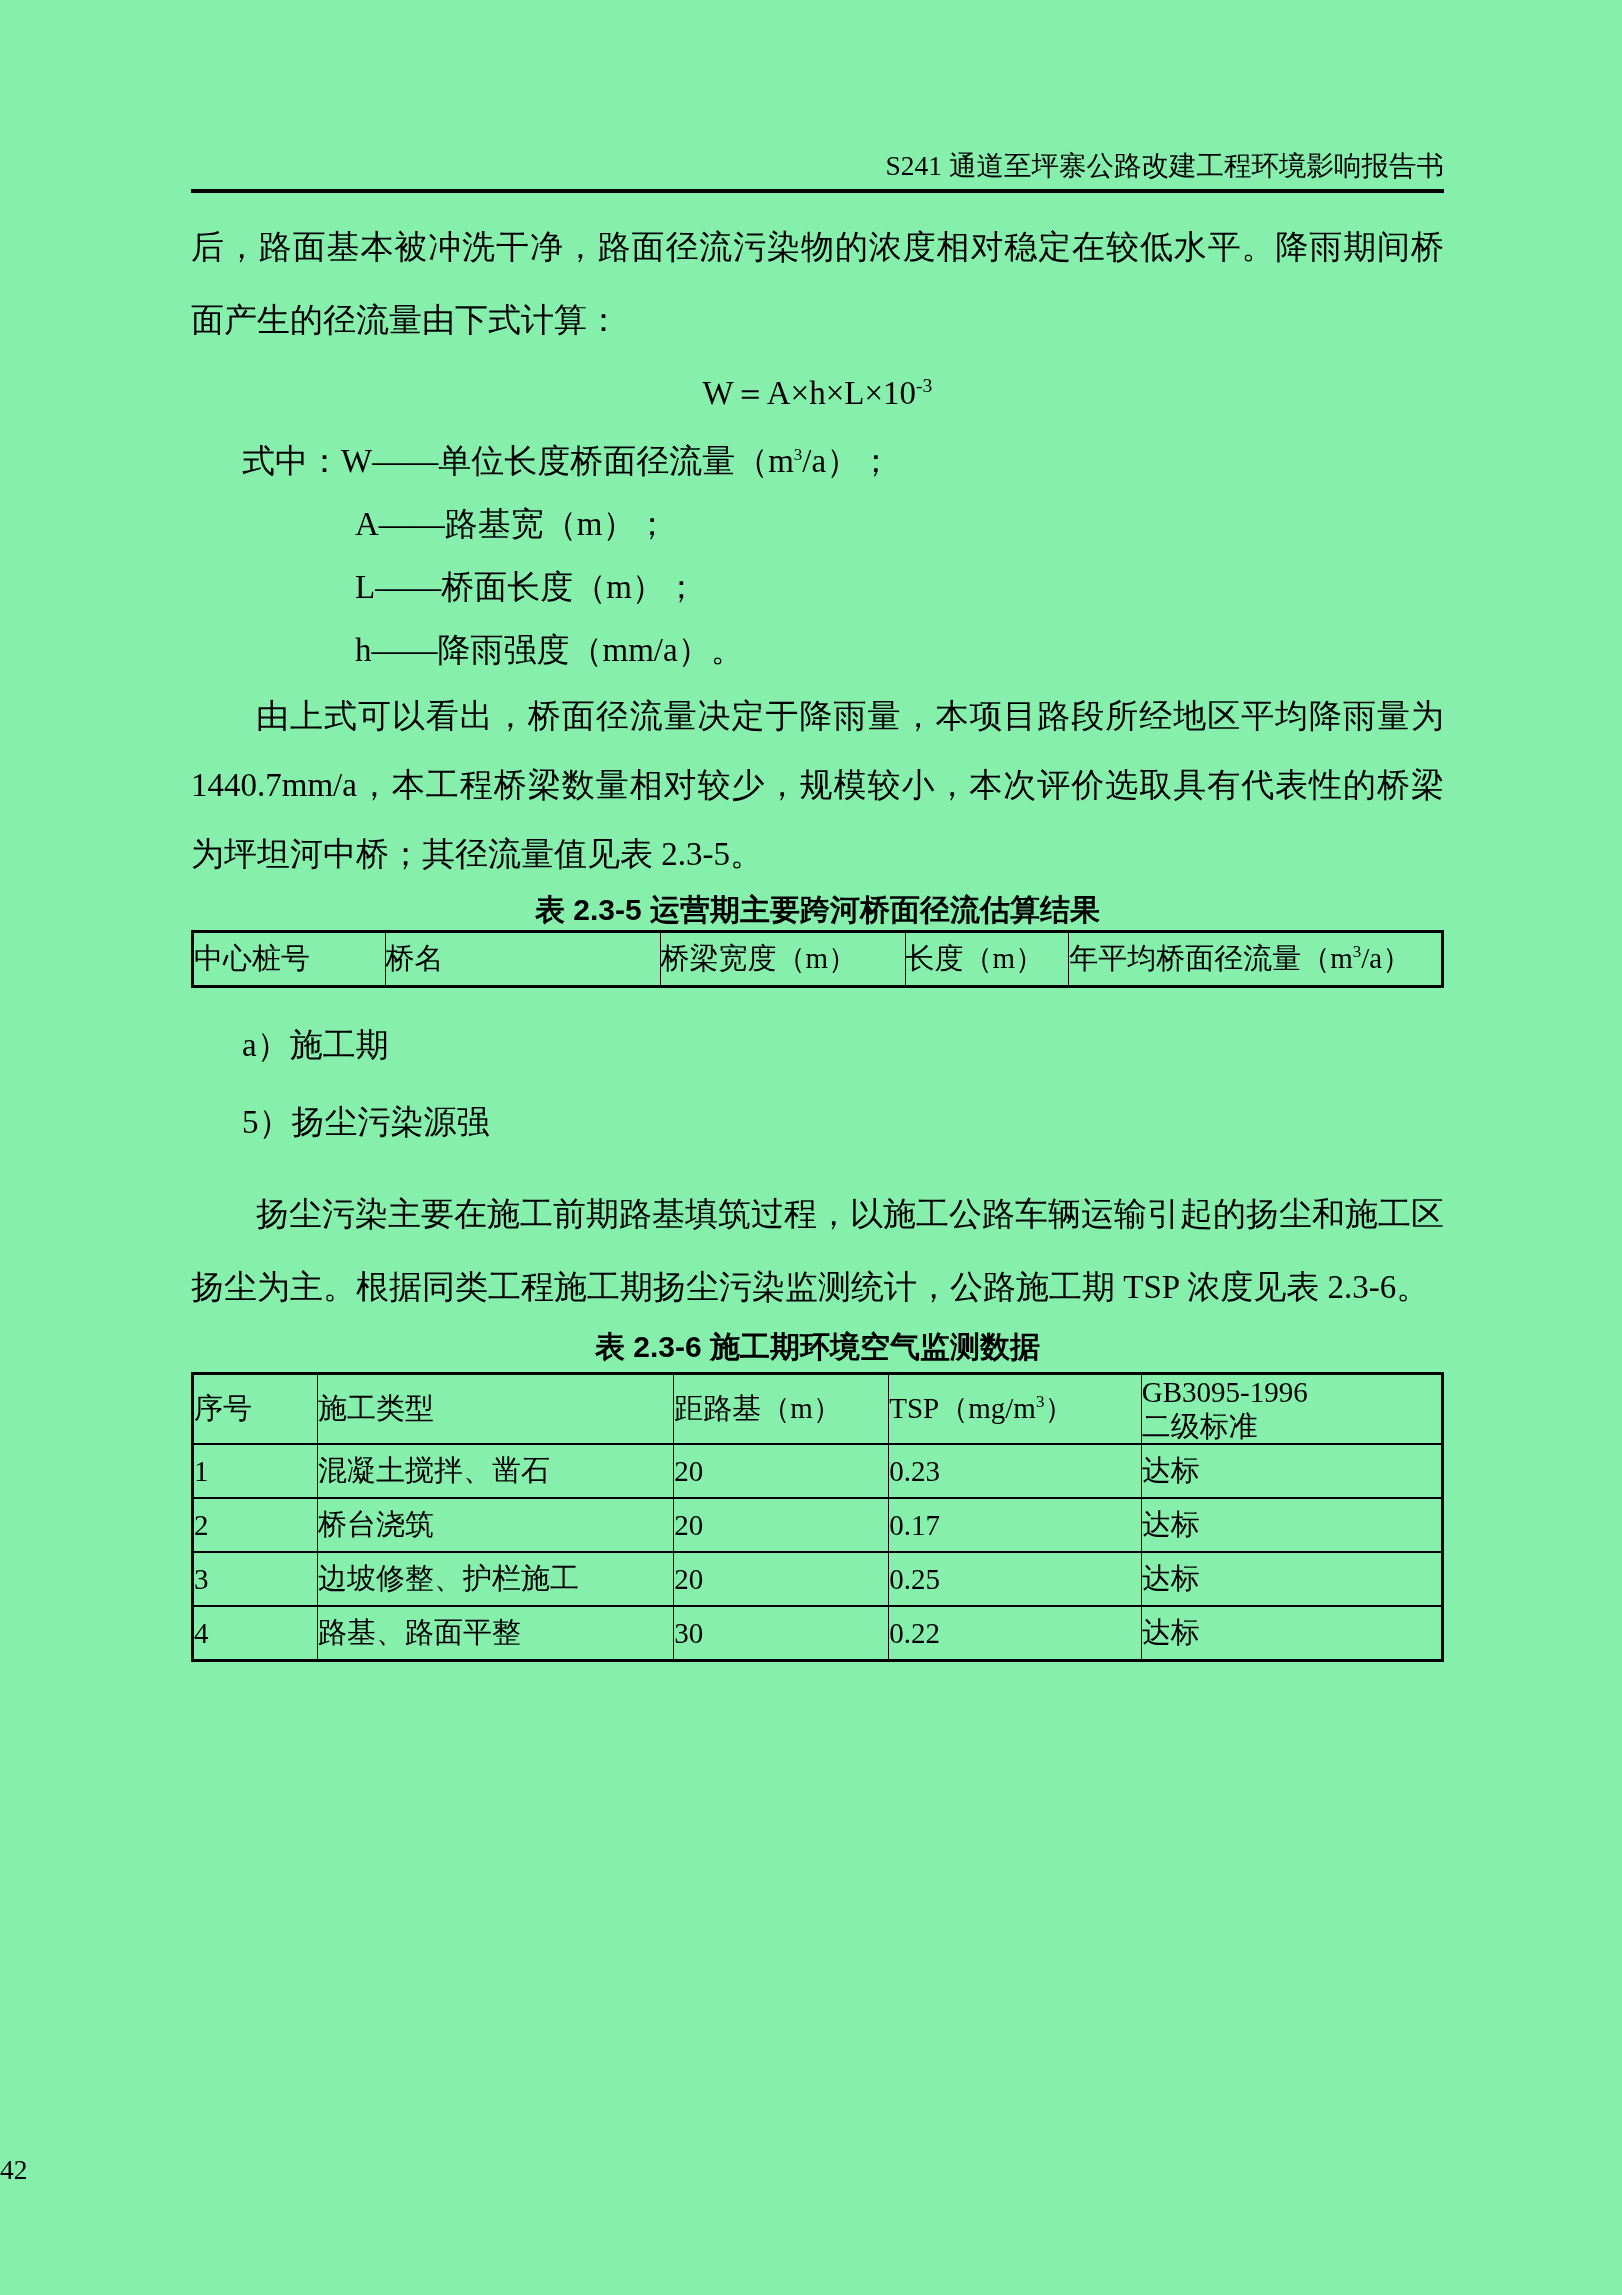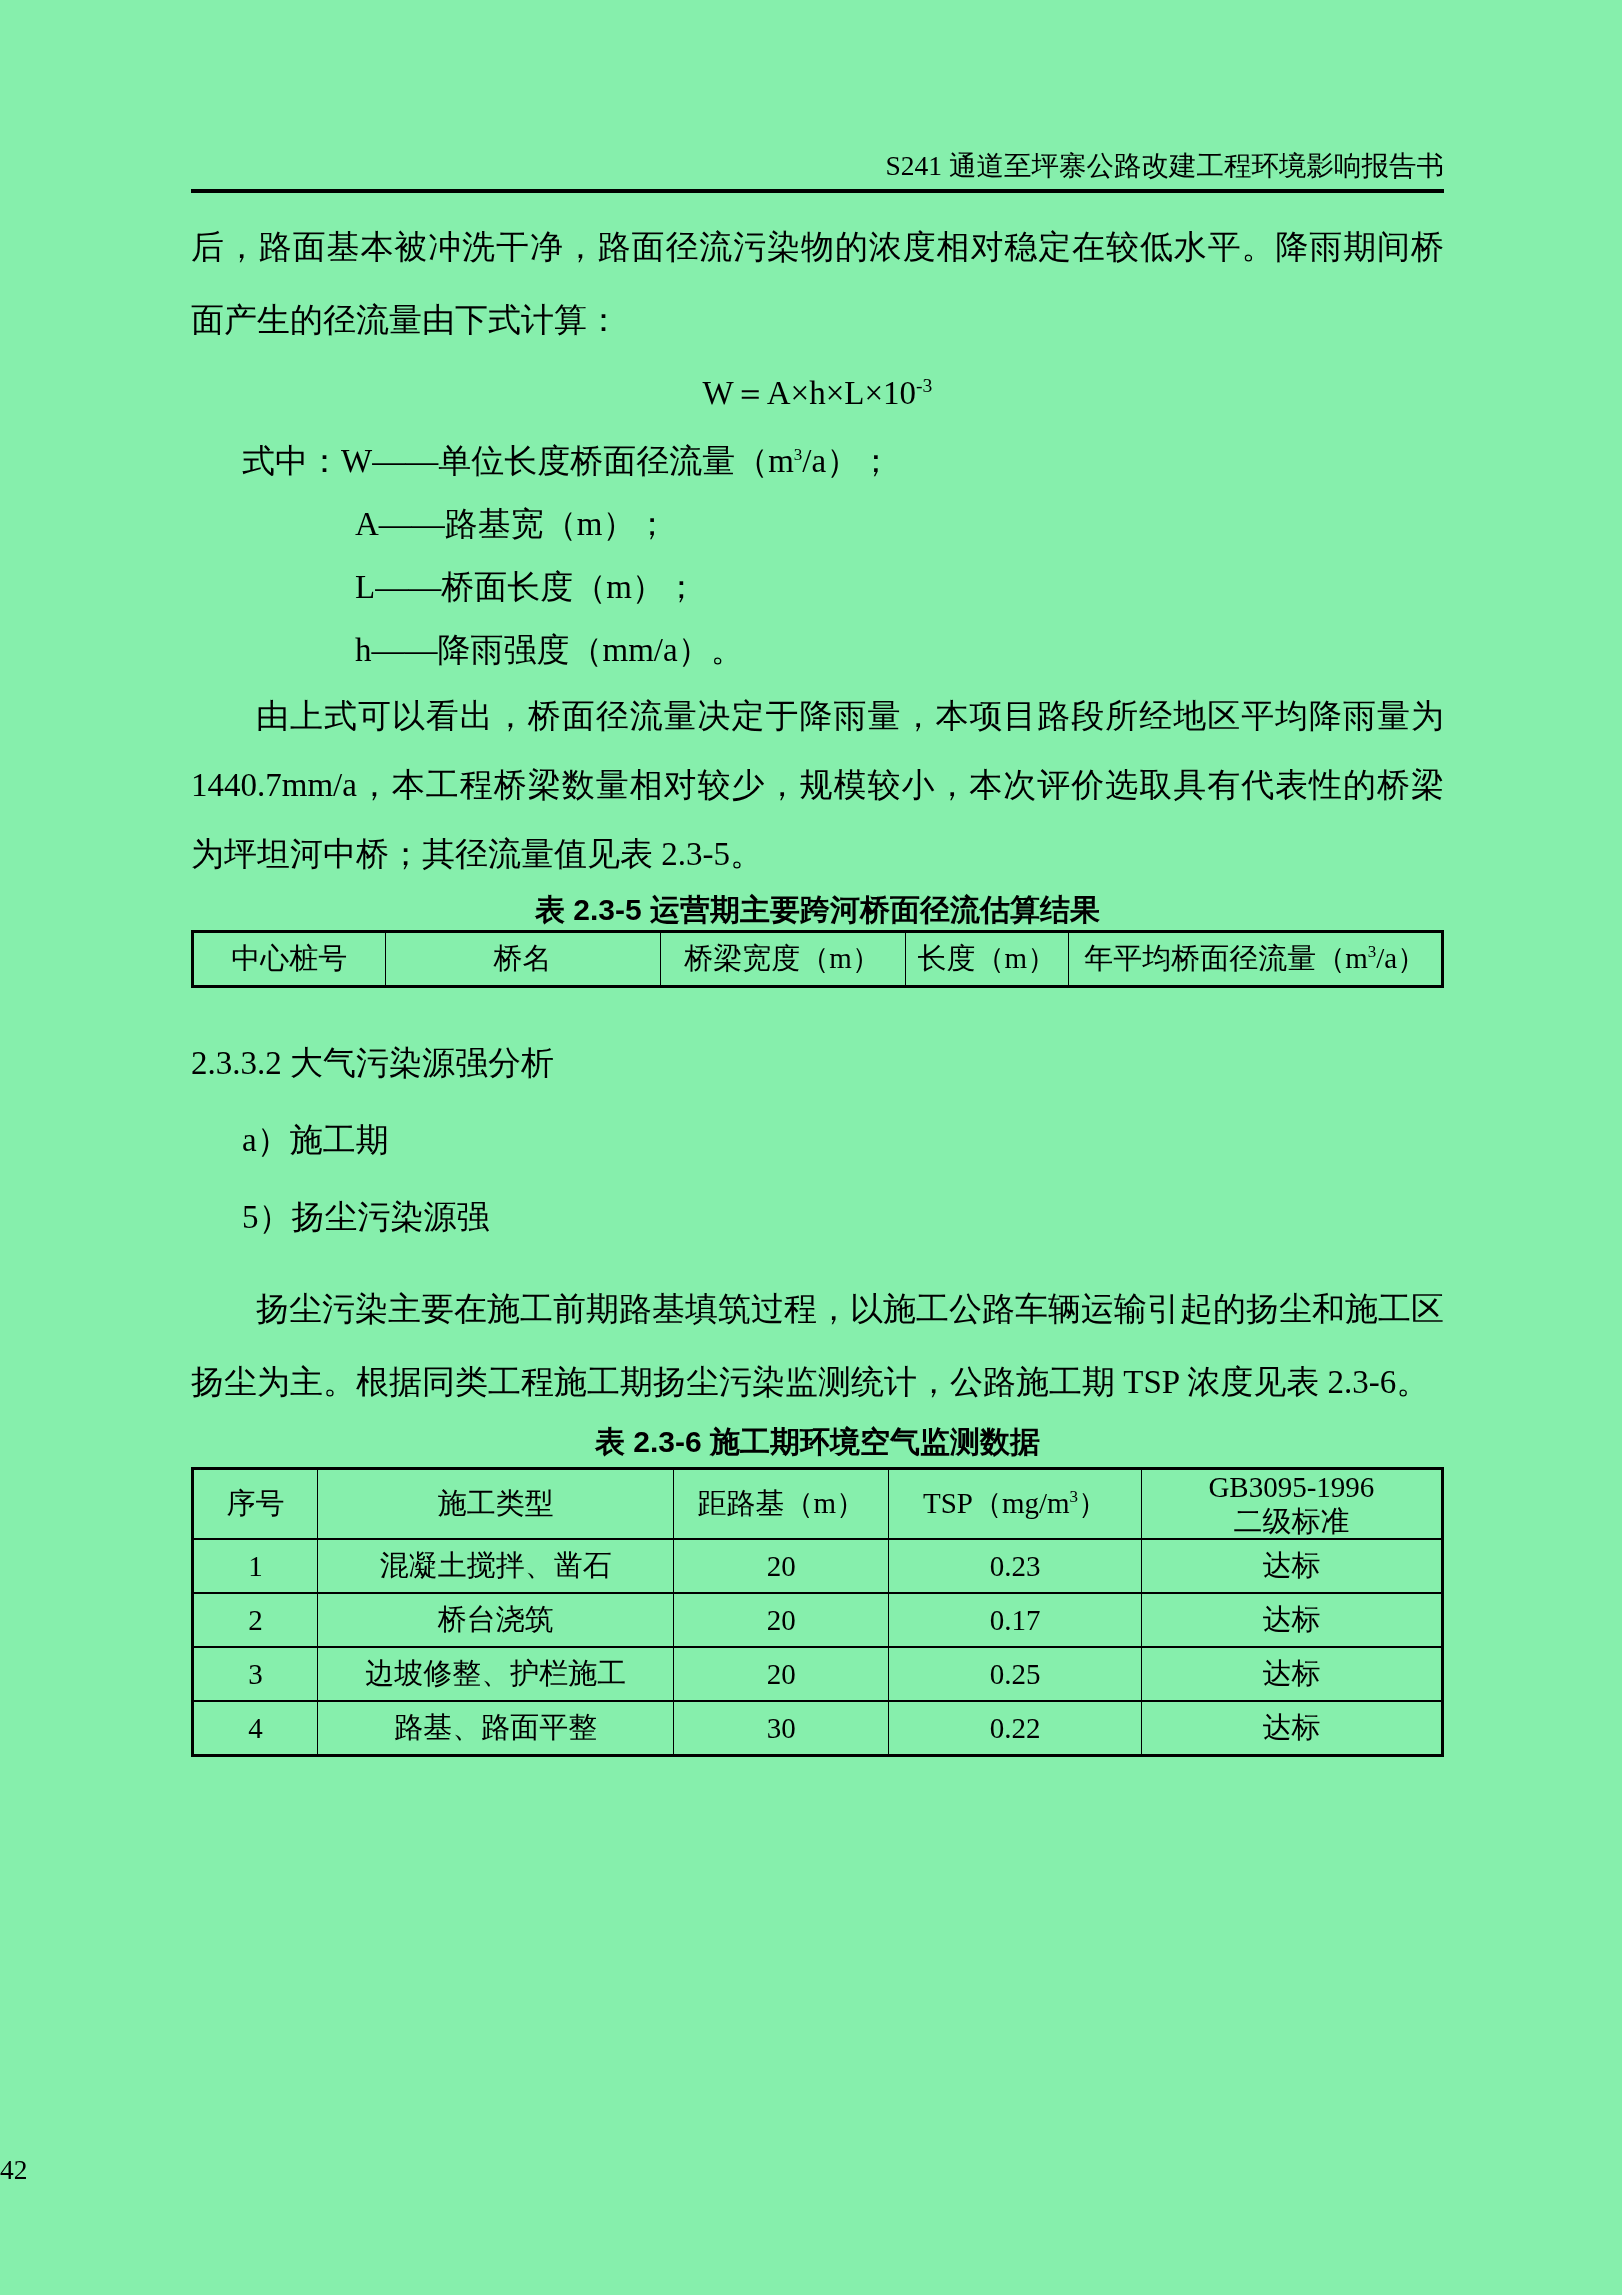--- a/index.html
+++ b/index.html
@@ -76,21 +76,21 @@
     border: 3.3px solid #000;
     margin-top: 2.6px;
   }
   .tbl th, .tbl td {
     border-left: 1.3px solid #000;
     border-right: 1.3px solid #000;
     border-top: 2.6px solid #000;
     border-bottom: 2.6px solid #000;
     font-size: 29px;
     font-weight: normal;
-    text-align: center;
+    text-align: left;
     vertical-align: middle;
     padding: 0;
     overflow: hidden;
   }
   .tbl1 th { height: 52px; white-space: nowrap; }
   .tbl1 td { height: 51px; }
   .tbl2 th { height: 65px; }
   .tbl2 td { height: 52px; }
   .std-cell div { line-height: 34px; }
   .heading {
@@ -159,21 +159,20 @@
         <th>桥名</th>
         <th>桥梁宽度（m）</th>
         <th>长度（m）</th>
         <th>
           <span>年平均桥面径流量（m</span><sup class="sup-s">3</sup><span>/a）</span>
         </th>
       </tr>
     </tbody>
       </table>
 
-    <div class="heading">2.3.3.2  大气污染源强分析</div>
     <div class="sub-item">a）施工期</div>
     <div class="sub-item">5）扬尘污染源强</div>
 
     <p class="para p3 indent">扬尘污染主要在施工前期路基填筑过程，以施工公路车辆运输引起的扬尘和施工区扬尘为主。根据同类工程施工期扬尘污染监测统计，公路施工期 TSP 浓度见表 2.3-6。</p>
 
     <div class="caption caption2">表 2.3-6 施工期环境空气监测数据</div>
 
     <div class="tbl2-wrap">
       <table class="tbl tbl2">
         <colgroup>

